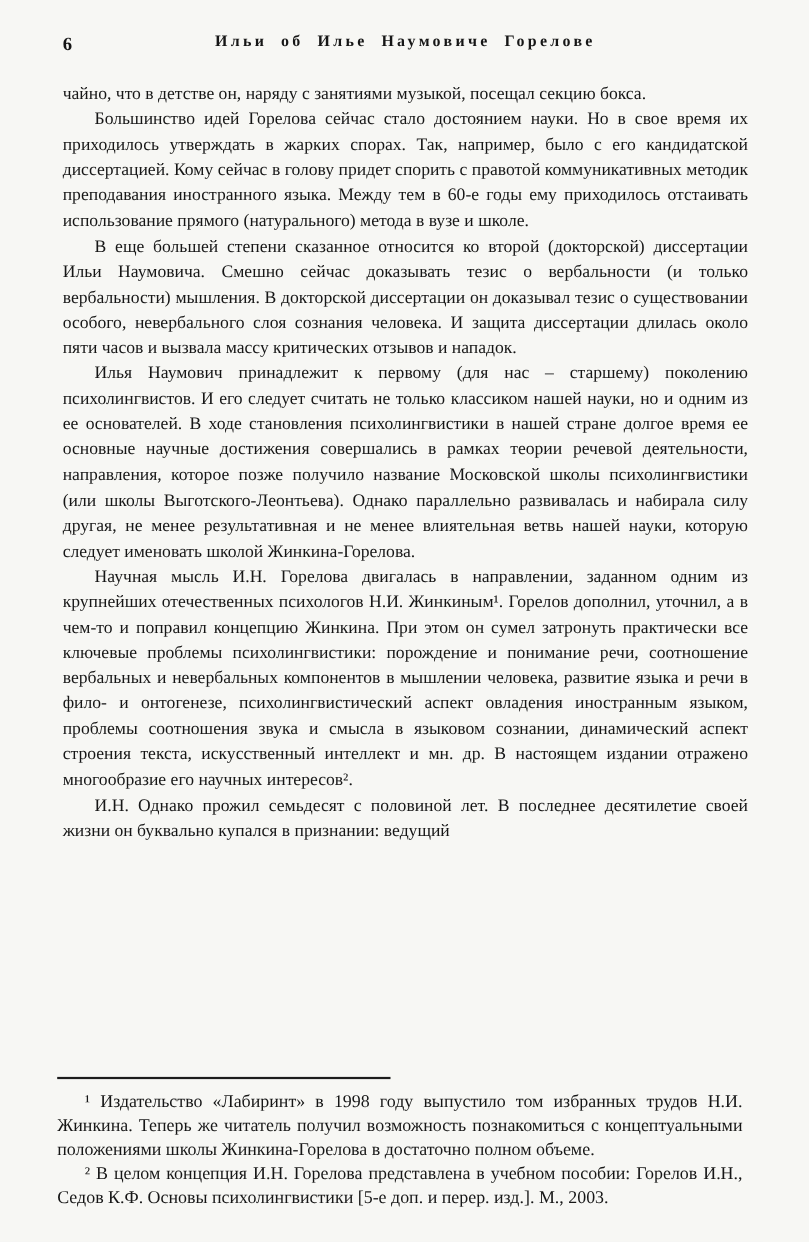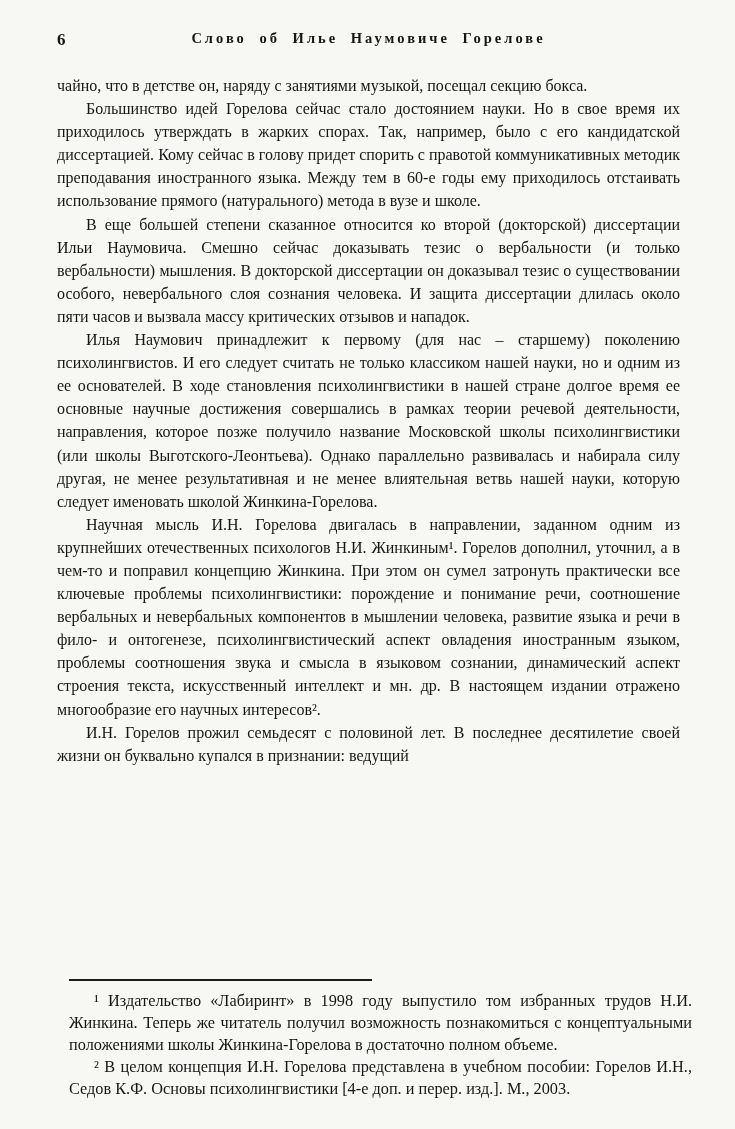--- a/index.html
+++ b/index.html
@@ -39,51 +39,51 @@
     top: 74px; left: 57px;
     width: 623px;
     font-size: 16px;
     line-height: 23.1px;
     text-align: justify;
   }
   .para { margin: 0; text-indent: 29px; }
   .para.continuation { text-indent: 0; }
   .footnotes {
     position: absolute;
-    left: 69px; top: 979px;
+    left: 52px; top: 979px;
     width: 623px;
     font-size: 16.3px;
     line-height: 22px;
     text-align: justify;
   }
   .footnote-rule {
     width: 303px; height: 2px;
     background: #1c1c1c;
     margin: 0 0 9px 0;
   }
   .footnote { margin: 0; text-indent: 25px; }
 </style>
 </head>
 <body>
 
 <div class="page">
 
   <header class="page-header">
     <span class="page-number">6</span>
-    <span class="running-title">Слово об Илье Наумовиче Горелове</span>
+    <span class="running-title">Ильи об Илье Наумовиче Горелове</span>
   </header>
 
   <main class="page-body">
     <p class="para continuation">чайно, что в детстве он, наряду с занятиями музыкой, посещал секцию бокса.</p>
     <p class="para">Большинство идей Горелова сейчас стало достоянием науки. Но в свое время их приходилось утверждать в жарких спорах. Так, например, было с его кандидатской диссертацией. Кому сейчас в голову придет спорить с правотой коммуникативных методик преподавания иностранного языка. Между тем в 60-е годы ему приходилось отстаивать использование прямого (натурального) метода в вузе и школе.</p>
     <p class="para">В еще большей степени сказанное относится ко второй (докторской) диссертации Ильи Наумовича. Смешно сейчас доказывать тезис о вербальности (и только вербальности) мышления. В докторской диссертации он доказывал тезис о существовании особого, невербального слоя сознания человека. И защита диссертации длилась около пяти часов и вызвала массу критических отзывов и нападок.</p>
     <p class="para">Илья Наумович принадлежит к первому (для нас – старшему) поколению психолингвистов. И его следует считать не только классиком нашей науки, но и одним из ее основателей. В ходе становления психолингвистики в нашей стране долгое время ее основные научные достижения совершались в рамках теории речевой деятельности, направления, которое позже получило название Московской школы психолингвистики (или школы Выготского-Леонтьева). Однако параллельно развивалась и набирала силу другая, не менее результативная и не менее влиятельная ветвь нашей науки, которую следует именовать школой Жинкина-Горелова.</p>
     <p class="para">Научная мысль И.Н. Горелова двигалась в направлении, заданном одним из крупнейших отечественных психологов Н.И. Жинкиным¹. Горелов дополнил, уточнил, а в чем-то и поправил концепцию Жинкина. При этом он сумел затронуть практически все ключевые проблемы психолингвистики: порождение и понимание речи, соотношение вербальных и невербальных компонентов в мышлении человека, развитие языка и речи в фило- и онтогенезе, психолингвистический аспект овладения иностранным языком, проблемы соотношения звука и смысла в языковом сознании, динамический аспект строения текста, искусственный интеллект и мн. др. В настоящем издании отражено многообразие его научных интересов².</p>
-    <p class="para">И.Н. Горелов прожил семьдесят с половиной лет. В последнее десятилетие своей жизни он буквально купался в признании: ведущий</p>
+    <p class="para">И.Н. Однако прожил семьдесят с половиной лет. В последнее десятилетие своей жизни он буквально купался в признании: ведущий</p>
   </main>
 
   <footer class="footnotes">
     <div class="footnote-rule"></div>
     <p class="footnote">¹ Издательство «Лабиринт» в 1998 году выпустило том избранных трудов Н.И. Жинкина. Теперь же читатель получил возможность познакомиться с концептуальными положениями школы Жинкина-Горелова в достаточно полном объеме.</p>
-    <p class="footnote">² В целом концепция И.Н. Горелова представлена в учебном пособии: Горелов И.Н., Седов К.Ф. Основы психолингвистики [4-е доп. и перер. изд.]. М., 2003.</p>
+    <p class="footnote">² В целом концепция И.Н. Горелова представлена в учебном пособии: Горелов И.Н., Седов К.Ф. Основы психолингвистики [5-е доп. и перер. изд.]. М., 2003.</p>
   </footer>
 
 </div>
 
 </body></html>

